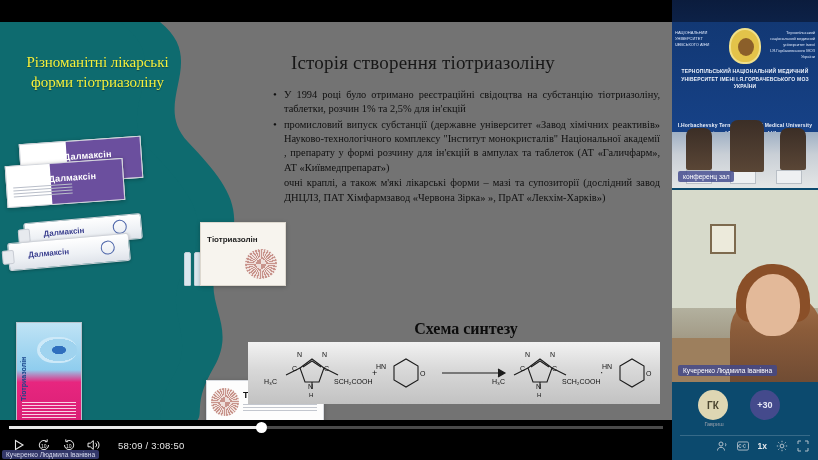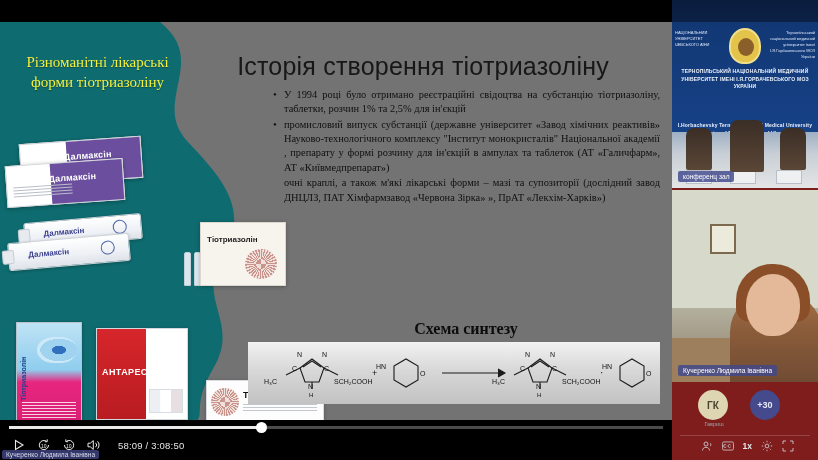--- a/index.html
+++ b/index.html
@@ -104,21 +104,21 @@
             background: #fdfdfd; border: 1px solid #d8dbe0; box-shadow: 0 1px 4px rgba(0,0,0,.25); }
   #tabbox .bt { position: absolute; left: 36px; top: 9px; color: #111; font-size: 9px; font-weight: 700; }
   #tabbox .cell { position: absolute; left: 4px; top: 7px; width: 28px; height: 28px;
                   border-radius: 50%; background: repeating-conic-gradient(#c8948c 0 6deg,#efe0dc 6deg 12deg); }
   #tabbox .lines { position: absolute; left: 36px; top: 23px; right: 6px; }
   #tabbox .lines i { display: block; height: 1px; background: #c3c7cf; margin-bottom: 2px; }
 
   
   .slide-title {
     position: absolute; left: 188px; top: 30px; width: 470px;
-    font-family: Liberation Sans, sans-serif; font-size: 25px; color: #171717;
+    font-family: Liberation Serif, serif; font-size: 19px; color: #171717;
     text-align: center; letter-spacing: .2px;
   }
   .bullets {
     position: absolute; left: 272px; top: 66px; width: 388px;
     font-family: "Liberation Serif", serif; font-size: 10.4px; color: #101010;
     line-height: 1.38; text-align: justify;
   }
   .bullets li { list-style: none; position: relative; padding-left: 12px; margin-bottom: 1px; }
   .bullets li.dot::before {
     content: "•"; position: absolute; left: 1px; top: -1px; font-size: 11px;
@@ -129,21 +129,21 @@
     position: absolute; left: 272px; top: 298px; width: 388px; text-align: center;
     font-family: "Liberation Serif", serif; font-size: 16px; font-weight: 700; color: #0c0c0c;
   }
   #scheme {
     position: absolute; left: 248px; top: 320px; width: 412px; height: 62px;
     background: linear-gradient(180deg,#f2f2f2 0%,#d8d8d8 45%,#c2c2c2 100%);
   }
 
   
   #rail {
-    position: absolute; left: 672px; top: 0; width: 146px; height: 460px; background: #7f1d1d;
+    position: absolute; left: 672px; top: 0; width: 146px; height: 460px; background: #0c4a6e;
   }
   .tile { position: absolute; left: 0; width: 146px; overflow: hidden; background: #07111f; }
   #tile-room { top: 0; height: 188px; background: linear-gradient(180deg,#0b1c3d 0%,#11356e 55%,#2b4f86 100%); }
   #tile-person { top: 190px; height: 192px; background: linear-gradient(180deg,#cfd3c6 0%,#c4c8b8 45%,#8a7a63 100%); }
 
   .room-banner { position: absolute; left: 0; right: 0; top: 22px; height: 128px;
                  background: linear-gradient(180deg,#123874 0%,#17438a 100%); }
   .room-crest { position: absolute; left: 50%; top: 6px; margin-left: -16px; width: 32px; height: 36px;
                 border-radius: 50% 50% 45% 45%; background: #e3c34a; border: 2px solid #f0e08a; }
   .room-crest::after { content: ""; position: absolute; left: 7px; top: 8px; width: 16px; height: 18px;
@@ -184,21 +184,21 @@
         display: flex; align-items: center; justify-content: center;
         font-size: 10px; font-weight: 700; }
   #av-1 { left: 26px; background: #ded6b3; color: #4a4530; }
   #av-2 { left: 78px; background: #444a8c; color: #e7e9f7; font-size: 9px; }
   .av-name { position: absolute; left: 20px; top: 35px; width: 44px; text-align: center;
              color: #9aa0ab; font-size: 5.5px; white-space: nowrap; overflow: hidden; }
 
   
   #rail-ctrls { position: absolute; left: 0; bottom: 4px; width: 146px; height: 20px;
                 display: flex; align-items: center; justify-content: flex-end; gap: 9px;
-                padding-right: 24px; }
+                padding-right: 9px; }
   .rc { width: 12px; height: 12px; opacity: .82; display: flex; align-items: center;
         justify-content: center; color: #d6d9de; }
   .rc svg { display: block; }
   .rc-text { color: #e6e8ec; font-size: 8.5px; font-weight: 700; }
   #rail-divider { position: absolute; left: 8px; right: 8px; bottom: 24px; height: 1px;
                   background: rgba(255,255,255,.18); }
 
   
   #player { position: absolute; left: 0; bottom: 0; width: 672px; height: 40px; background: #000; text-align: center; }
   #scrub { position: absolute; left: 9px; right: 9px; top: 6px; height: 3px; background: #4a4a4a; }
@@ -264,26 +264,20 @@
         <div class="bars">
             <i></i>
             <i></i>
             <i></i>
             <i></i>
             <i></i>
             <i></i>
           </div>
       </div>
 
-      <div id="antares">
-        <div class="red">
-          <div class="at">АНТАРЕС</div>
-        </div>
-        <div class="vials"></div>
-      </div>
 
       <div id="amps">
         <i style="left:0"></i>
           <i style="left:10px"></i>
           <i style="left:20px"></i>
       </div>
       <div id="ampbox">
         <div class="bt">Тіотриазолін</div>
         <div class="cell"></div>
       </div>

